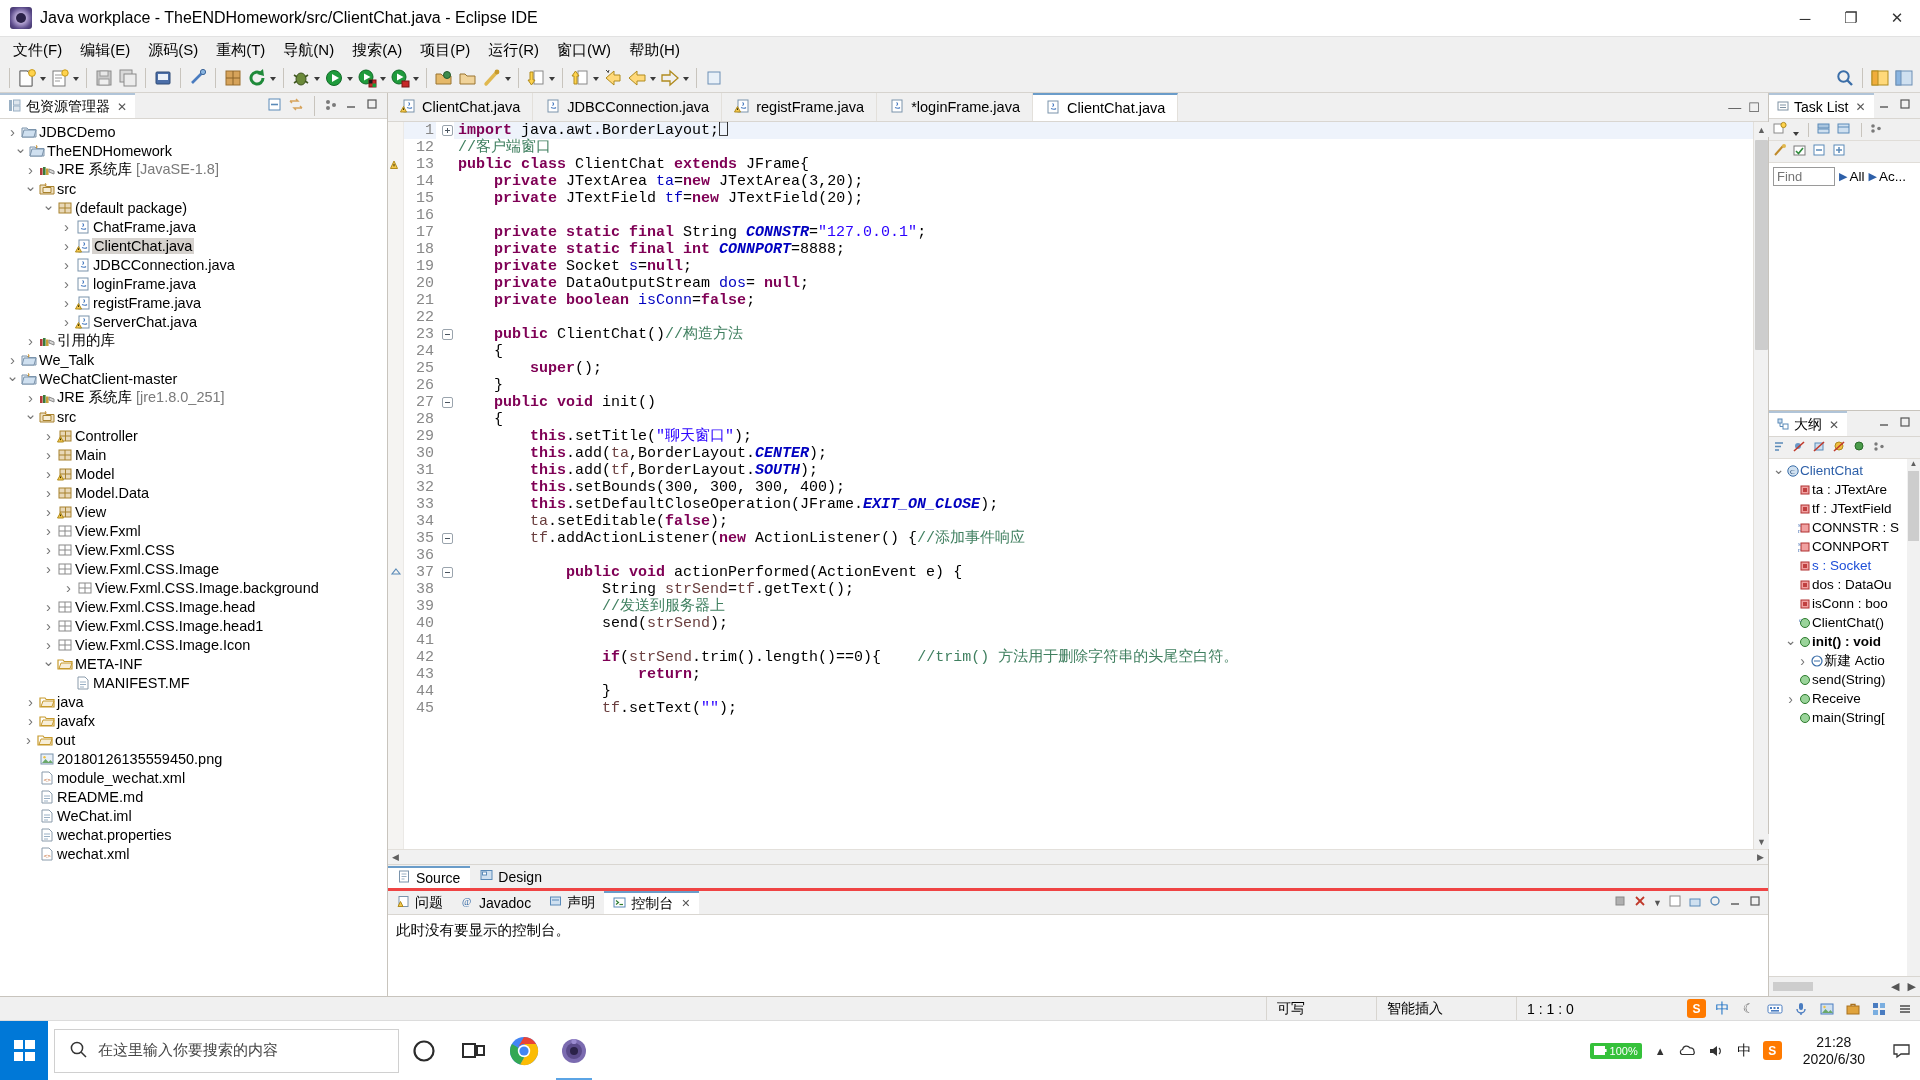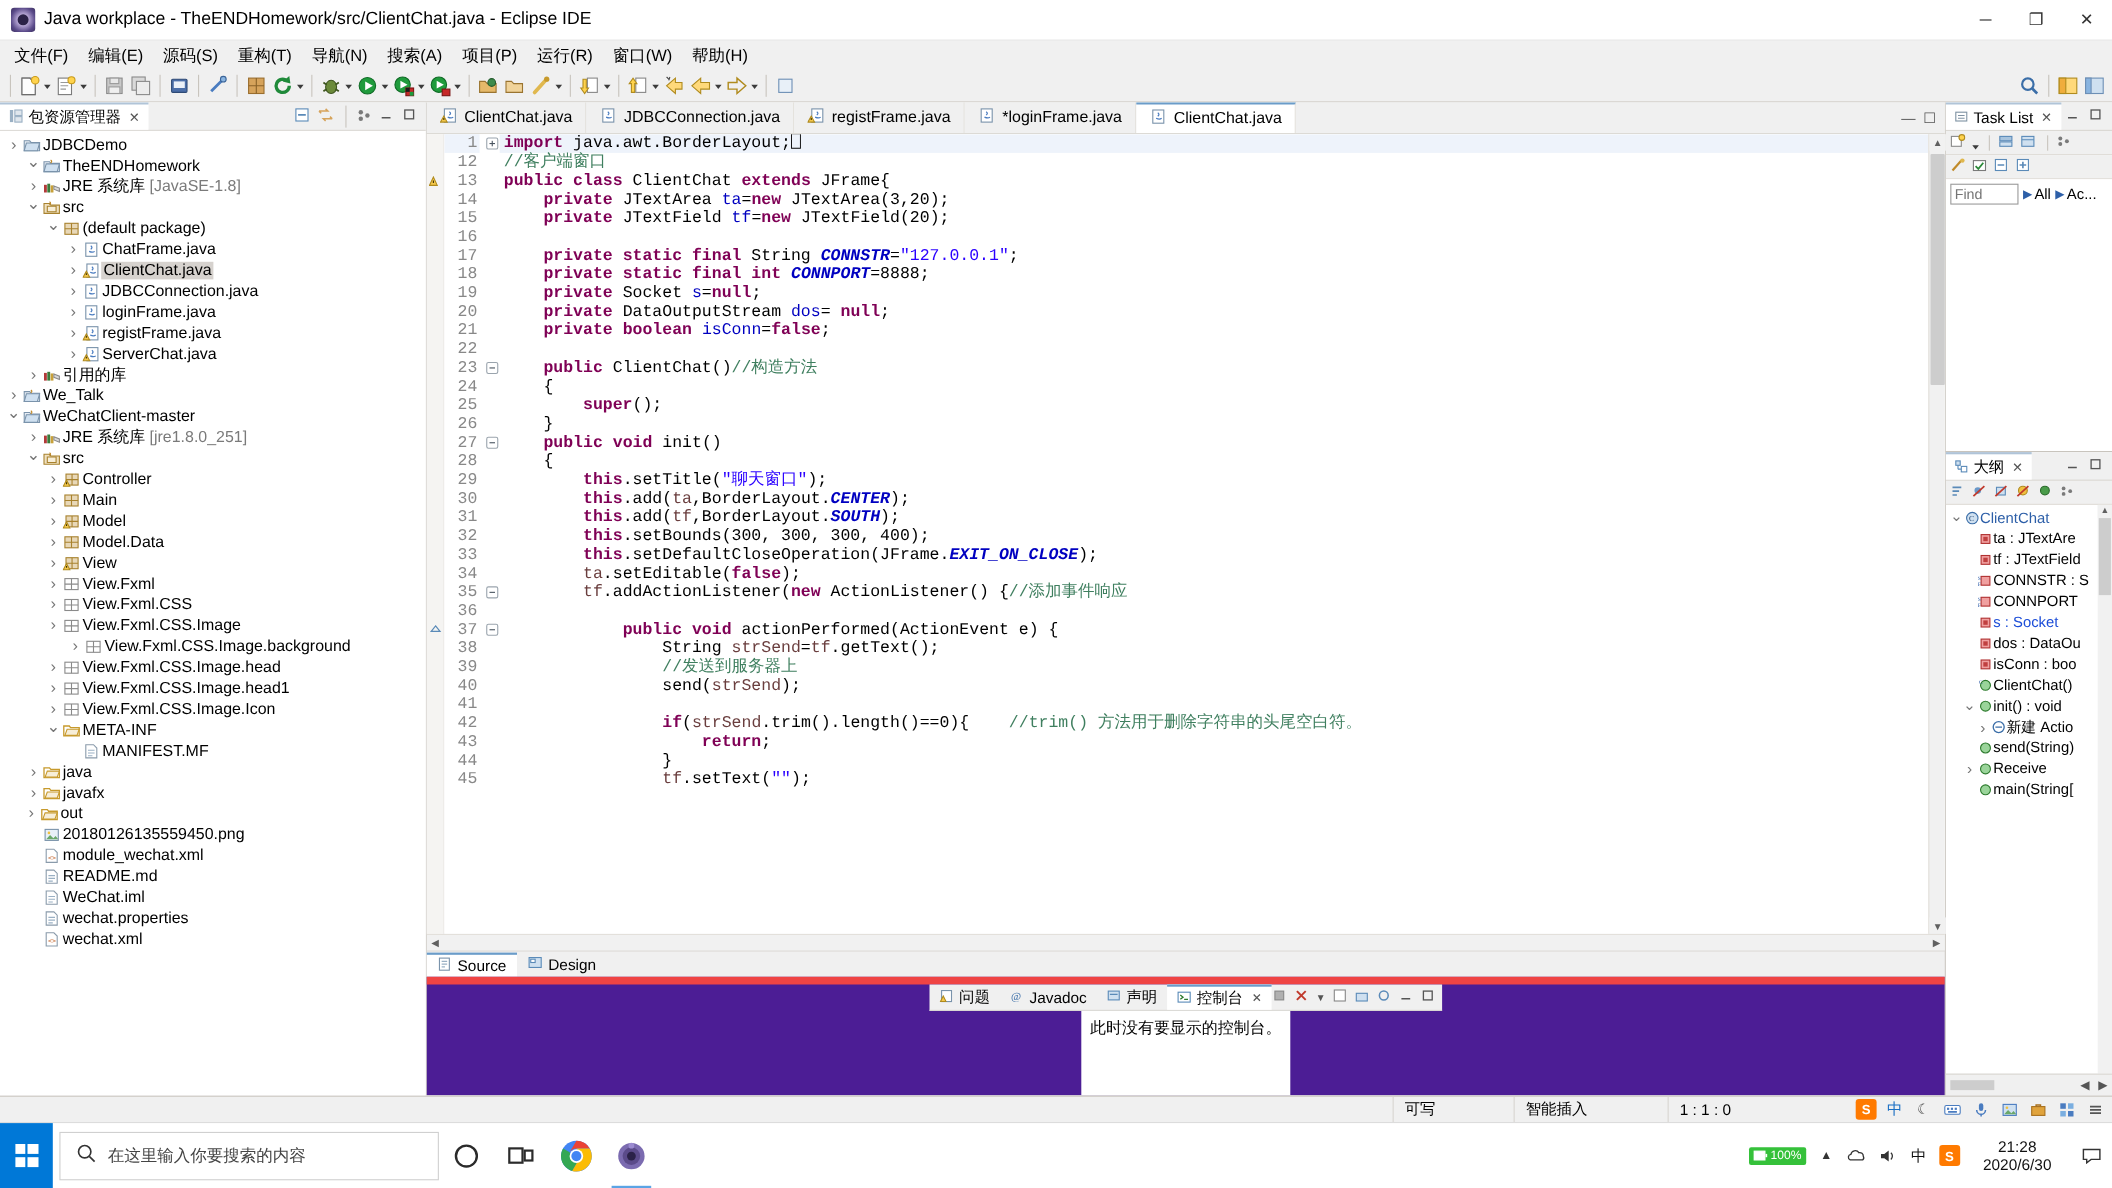--- a/index.html
+++ b/index.html
@@ -125,21 +125,21 @@
   .hs-arrow { width:15px; height:15px; color:#606060; font-size:9px; display:flex;align-items:center;justify-content:center;}
 
   .src-design {
     height:24px; background:#f0f0f0; display:flex; align-items:center; gap:0; border-top:1px solid #d9d6d1;
     font-size:14px;
   }
   .sd-tab { display:flex; align-items:center; gap:5px; padding:2px 10px; }
   .sd-tab.active { background:#fff; border-top:2px solid #6a9cc9; }
 
   
-  .console-view { height:108px; flex:0 0 108px; border-top:7px solid #ef4444; background:#4c1d95; display:flex; flex-direction:column;align-items:center;}
+  .console-view { height:108px; flex:0 0 108px; border-top:3px solid #ef4444; background:#c2410c; display:flex; flex-direction:column;}
   .console-tabbar { height:24px; background:#f0f0f0; display:flex; align-items:stretch; border-bottom:1px solid #d9d6d1; }
   .ctab { display:flex; align-items:center; gap:5px; padding:0 9px; font-size:14px; white-space:nowrap; }
   .ctab.active { background:#fff; border-top:2px solid #6a9cc9; }
   .console-body { flex:1 1 auto; background:#fff; padding:6px 8px; font-size:14.5px; color:#000; }
 
   
   .right-col { width:152px; flex:0 0 152px; display:flex; flex-direction:column; border-left:1px solid #c8c4bd; }
   .tasklist { height:318px; flex:0 0 318px; display:flex; flex-direction:column; background:#fff; border-bottom:1px solid #c8c4bd;}
   .tl-toolrow { height:22px; background:#f0f0f0; display:flex; align-items:center; gap:2px; padding:0 3px; border-bottom:1px solid #e0ddd8;}
   .tl-findrow { height:26px; display:flex; align-items:center; gap:4px; padding:3px 4px; background:#fff; }
@@ -444,21 +444,21 @@
           <div class="trow" style="padding-left: 6px;">
             <span class="arrow closed"></span>
             <span class="ticon">
               <svg width="16" height="16" viewBox="0 0 16 16">
                 <path d="M1 13V4h5l1.2 1.5H15V13z" fill="#e8eef5" stroke="#7a93ab"></path>
                 <path d="M1 13 L3 6 H15 L13 13z" fill="#cfe0f0" stroke="#7a93ab"></path>
               </svg>
             </span>
             <span class="tlabel">JDBCDemo</span>
           </div>
-          <div class="trow" style="padding-left: 24px;">
+          <div class="trow" style="padding-left: 14px;">
             <span class="arrow open"></span>
             <span class="ticon">
               <svg width="16" height="16" viewBox="0 0 16 16">
                 <path d="M1 13V4h5l1.2 1.5H15V13z" fill="#e8eef5" stroke="#7a93ab"></path>
                 <path d="M1 13 L3 6 H15 L13 13z" fill="#cfe0f0" stroke="#7a93ab"></path>
                 <path d="M7 2.5c1.6 1 1 1.8 0 2.6" fill="none" stroke="#c08a2a" stroke-width="1.1"></path>
               </svg>
             </span>
             <span class="tlabel">TheENDHomework</span>
           </div>
@@ -1445,21 +1445,21 @@
                 </span>
                 <span style="color: rgb(0, 0, 0);">ClientChat()</span>
               </div>
               <div class="orow" style="padding-left: 15px;">
                 <span class="obullet" style="color: rgb(118, 118, 118); font-size: 14px; position: relative; top: -2px;">⌄</span>
                 <span style="width: 15px; display: inline-flex; align-items: center; justify-content: center; flex: 0 0 15px;">
                   <svg width="14" height="14" viewBox="0 0 14 14">
                     <circle cx="7" cy="7" r="4.5" fill="#9ad49a" stroke="#2d7a2d"></circle>
                   </svg>
                 </span>
-                <span style="color: rgb(0, 0, 0);">init() : void</span>
+                <span style="color: rgb(0, 0, 0); font-weight: bold;">init() : void</span>
               </div>
               <div class="orow" style="padding-left: 27px;">
                 <span class="obullet" style="color: rgb(118, 118, 118); font-size: 14px;">›</span>
                 <span style="width: 15px; display: inline-flex; align-items: center; justify-content: center; flex: 0 0 15px;">
                   <svg width="14" height="14" viewBox="0 0 14 14">
                     <circle cx="7" cy="7" r="5" fill="none" stroke="#3b6ea8" stroke-width="1.2"></circle>
                     <line x1="4" y1="7" x2="10" y2="7" stroke="#3b6ea8"></line>
                   </svg>
                 </span>
                 <span style="color: rgb(0, 0, 0);">新建 Actio</span>

